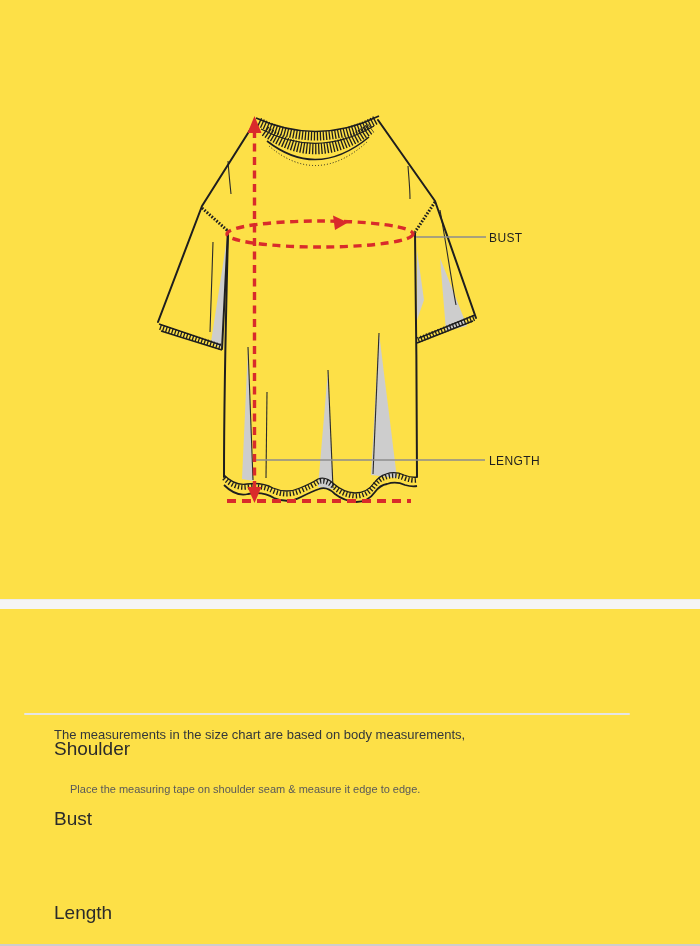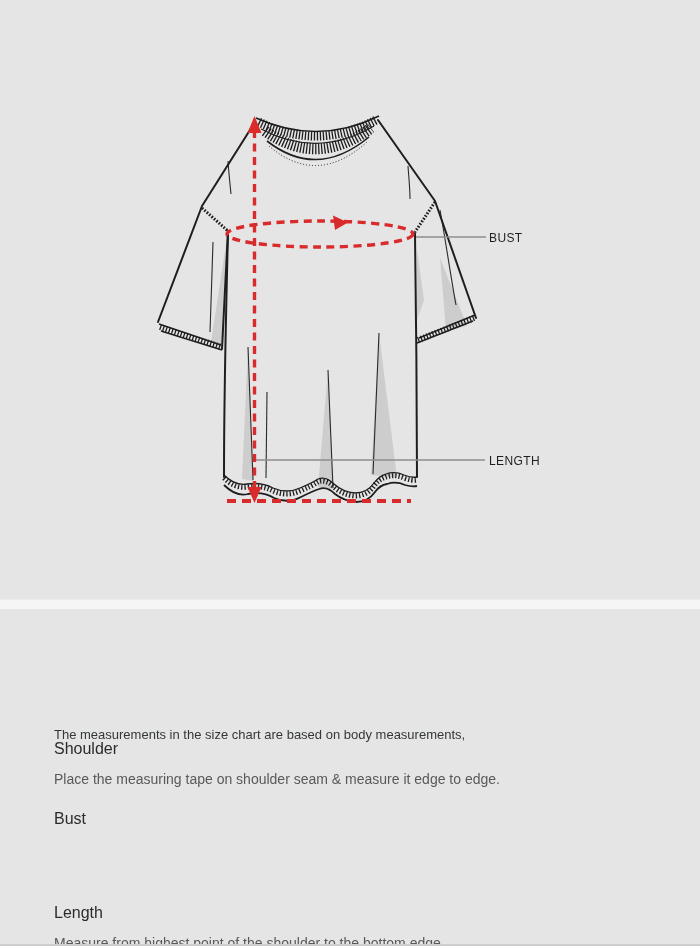--- a/index.html
+++ b/index.html
@@ -1,31 +1,31 @@
 <!DOCTYPE html>
 <html><head>
 <meta charset="utf-8">
 <style>
   html,body{margin:0;padding:0;background:#fff;}
   .canvas{
-    position:relative;width:700px;height:946px;background:#e5e5e5;overflow:hidden;
+    position:relative;width:700px;height:946px;background:#fde047;overflow:hidden;
     font-family:"Liberation Sans", sans-serif;
   }
   .diagram-wrap{position:absolute;top:0;left:0;width:700px;height:560px;}
   .band-divider{position:absolute;top:599px;left:0;width:700px;height:9px;
     background:#f5f5f5;border-top:1px solid #ececec;}
   .note{position:absolute;top:672px;left:54px;width:580px;
     font-size:13px;line-height:25px;color:#33373a;white-space:pre-wrap;}
   .thin-divider{position:absolute;top:713px;left:24px;width:606px;height:2px;background:#e5e5e5;border-radius:1px;}
   .section{position:absolute;left:54px;width:570px;}
   .section-shoulder{top:737px;}
   .section-bust{top:807px;}
   .section-length{top:901px;}
-  .section h2{margin:0 0 6px 0;font-size:16px;line-height:24px;font-weight:normal;color:#2b2b2b;}
-  .section p{margin:0;font-size:14px;line-height:25px;color:#595959;white-space:pre-wrap;}
+  .section h2{margin:0 0 6px 0;font-size:19px;line-height:24px;font-weight:normal;color:#2b2b2b;}
+  .section p{margin:16px;font-size:11px;line-height:25px;color:#595959;white-space:pre-wrap;}
   .bottom-edge{position:absolute;left:0;top:944px;width:700px;height:2px;background:#cdcdcd;}
   svg text.callout{font-family:"Liberation Sans",sans-serif;font-size:12px;fill:#1f1f1f;letter-spacing:.4px;}
 </style>
 </head>
 <body>
 
 <div class="canvas">
 
   <div class="diagram-wrap">
     <svg width="700" height="560" viewBox="0 0 700 560">

